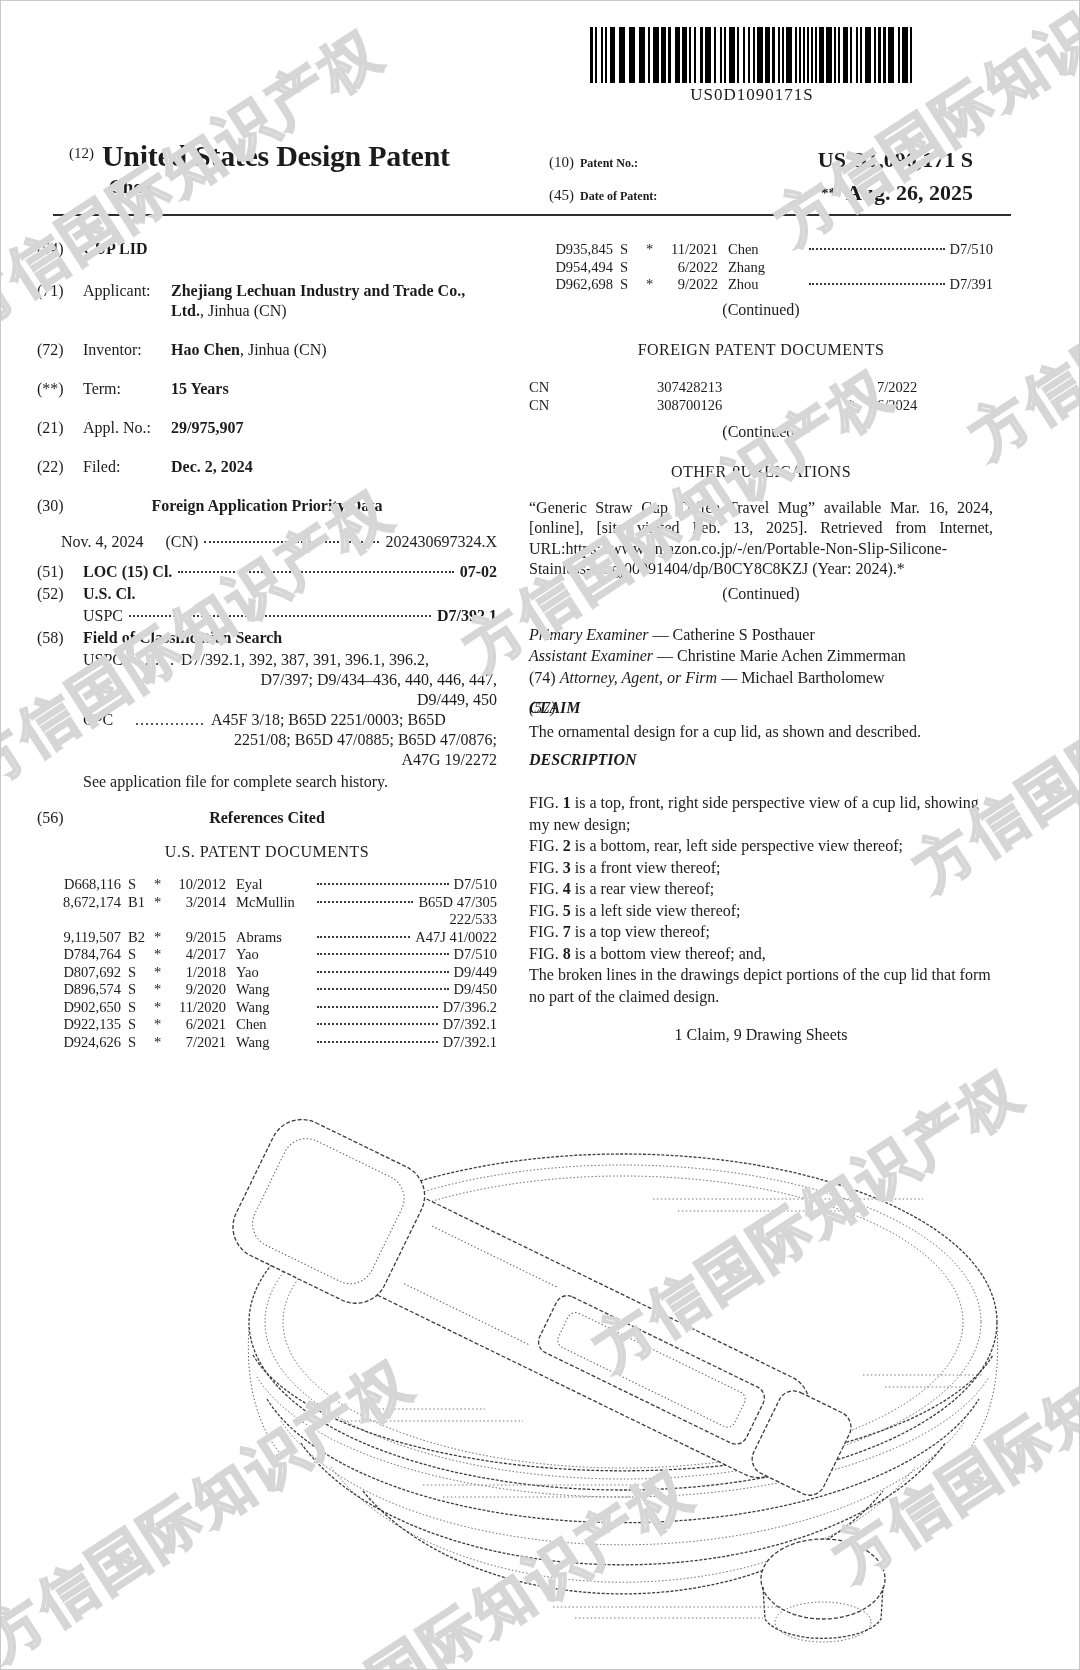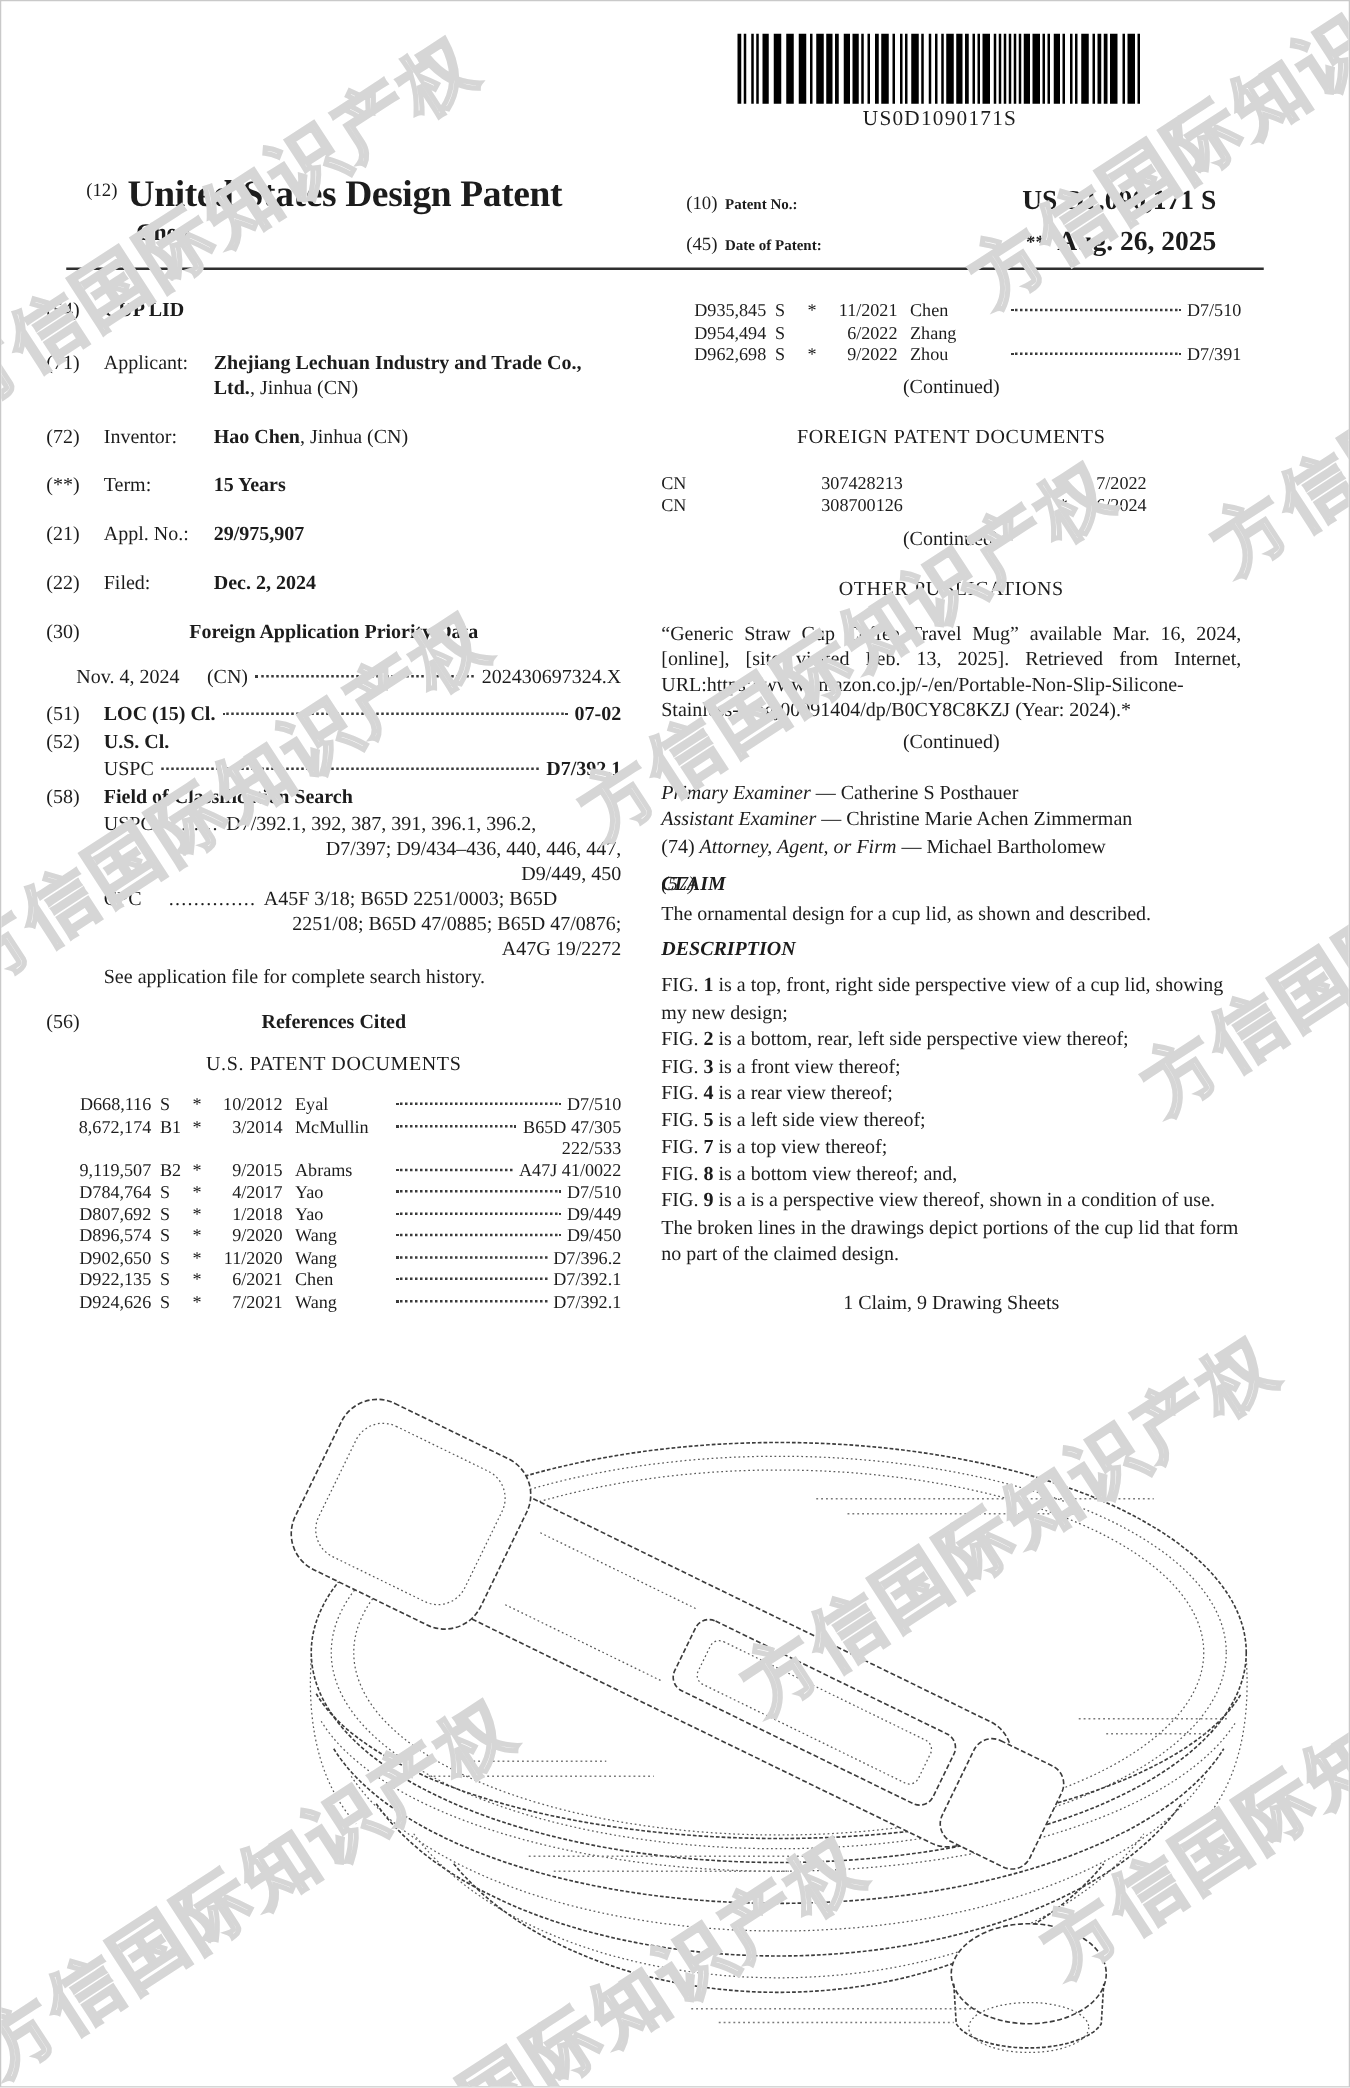--- a/index.html
+++ b/index.html
@@ -447,21 +447,21 @@
       <span>—</span>
       <span>Michael Bartholomew</span>
     </div>
 
     <div class="claim-head">
       <span class="code">(57)</span>
       <span>CLAIM</span>
     </div>
     <div>The ornamental design for a cup lid, as shown and described.</div>
 
-    <div class="claim-head" style="margin-top:8px;margin-bottom:8px">
+    <div class="claim-head" style="margin-top:8px;margin-bottom:22px">
       <span>DESCRIPTION</span>
     </div>
 
     <div class="figs">
 
         <div>
           <span>FIG.</span>
           <b>1</b>
           <span>is a top, front, right side perspective view of a cup lid, showing my new design;</span>
         </div>
@@ -496,25 +496,20 @@
           <b>7</b>
           <span>is a top view thereof;</span>
         </div>
 
         <div>
           <span>FIG.</span>
           <b>8</b>
           <span>is a bottom view thereof; and,</span>
         </div>
 
-        <div>
-          <span>FIG.</span>
-          <b>9</b>
-          <span>is a is a perspective view thereof, shown in a condition of use.</span>
-        </div>
       </div>
     <div style="line-height:21.5px">The broken lines in the drawings depict portions of the cup lid that form no part of the claimed design.</div>
 
     <div class="foot">1 Claim, 9 Drawing Sheets</div>
   </div>
 
   <svg class="drawing" width="790" height="580" viewBox="0 0 790 580" xmlns="http://www.w3.org/2000/svg">
 
     <ellipse class="p1" cx="400" cy="235" rx="374" ry="168"></ellipse>
     <ellipse class="p2" cx="400" cy="235" rx="358" ry="157"></ellipse>

